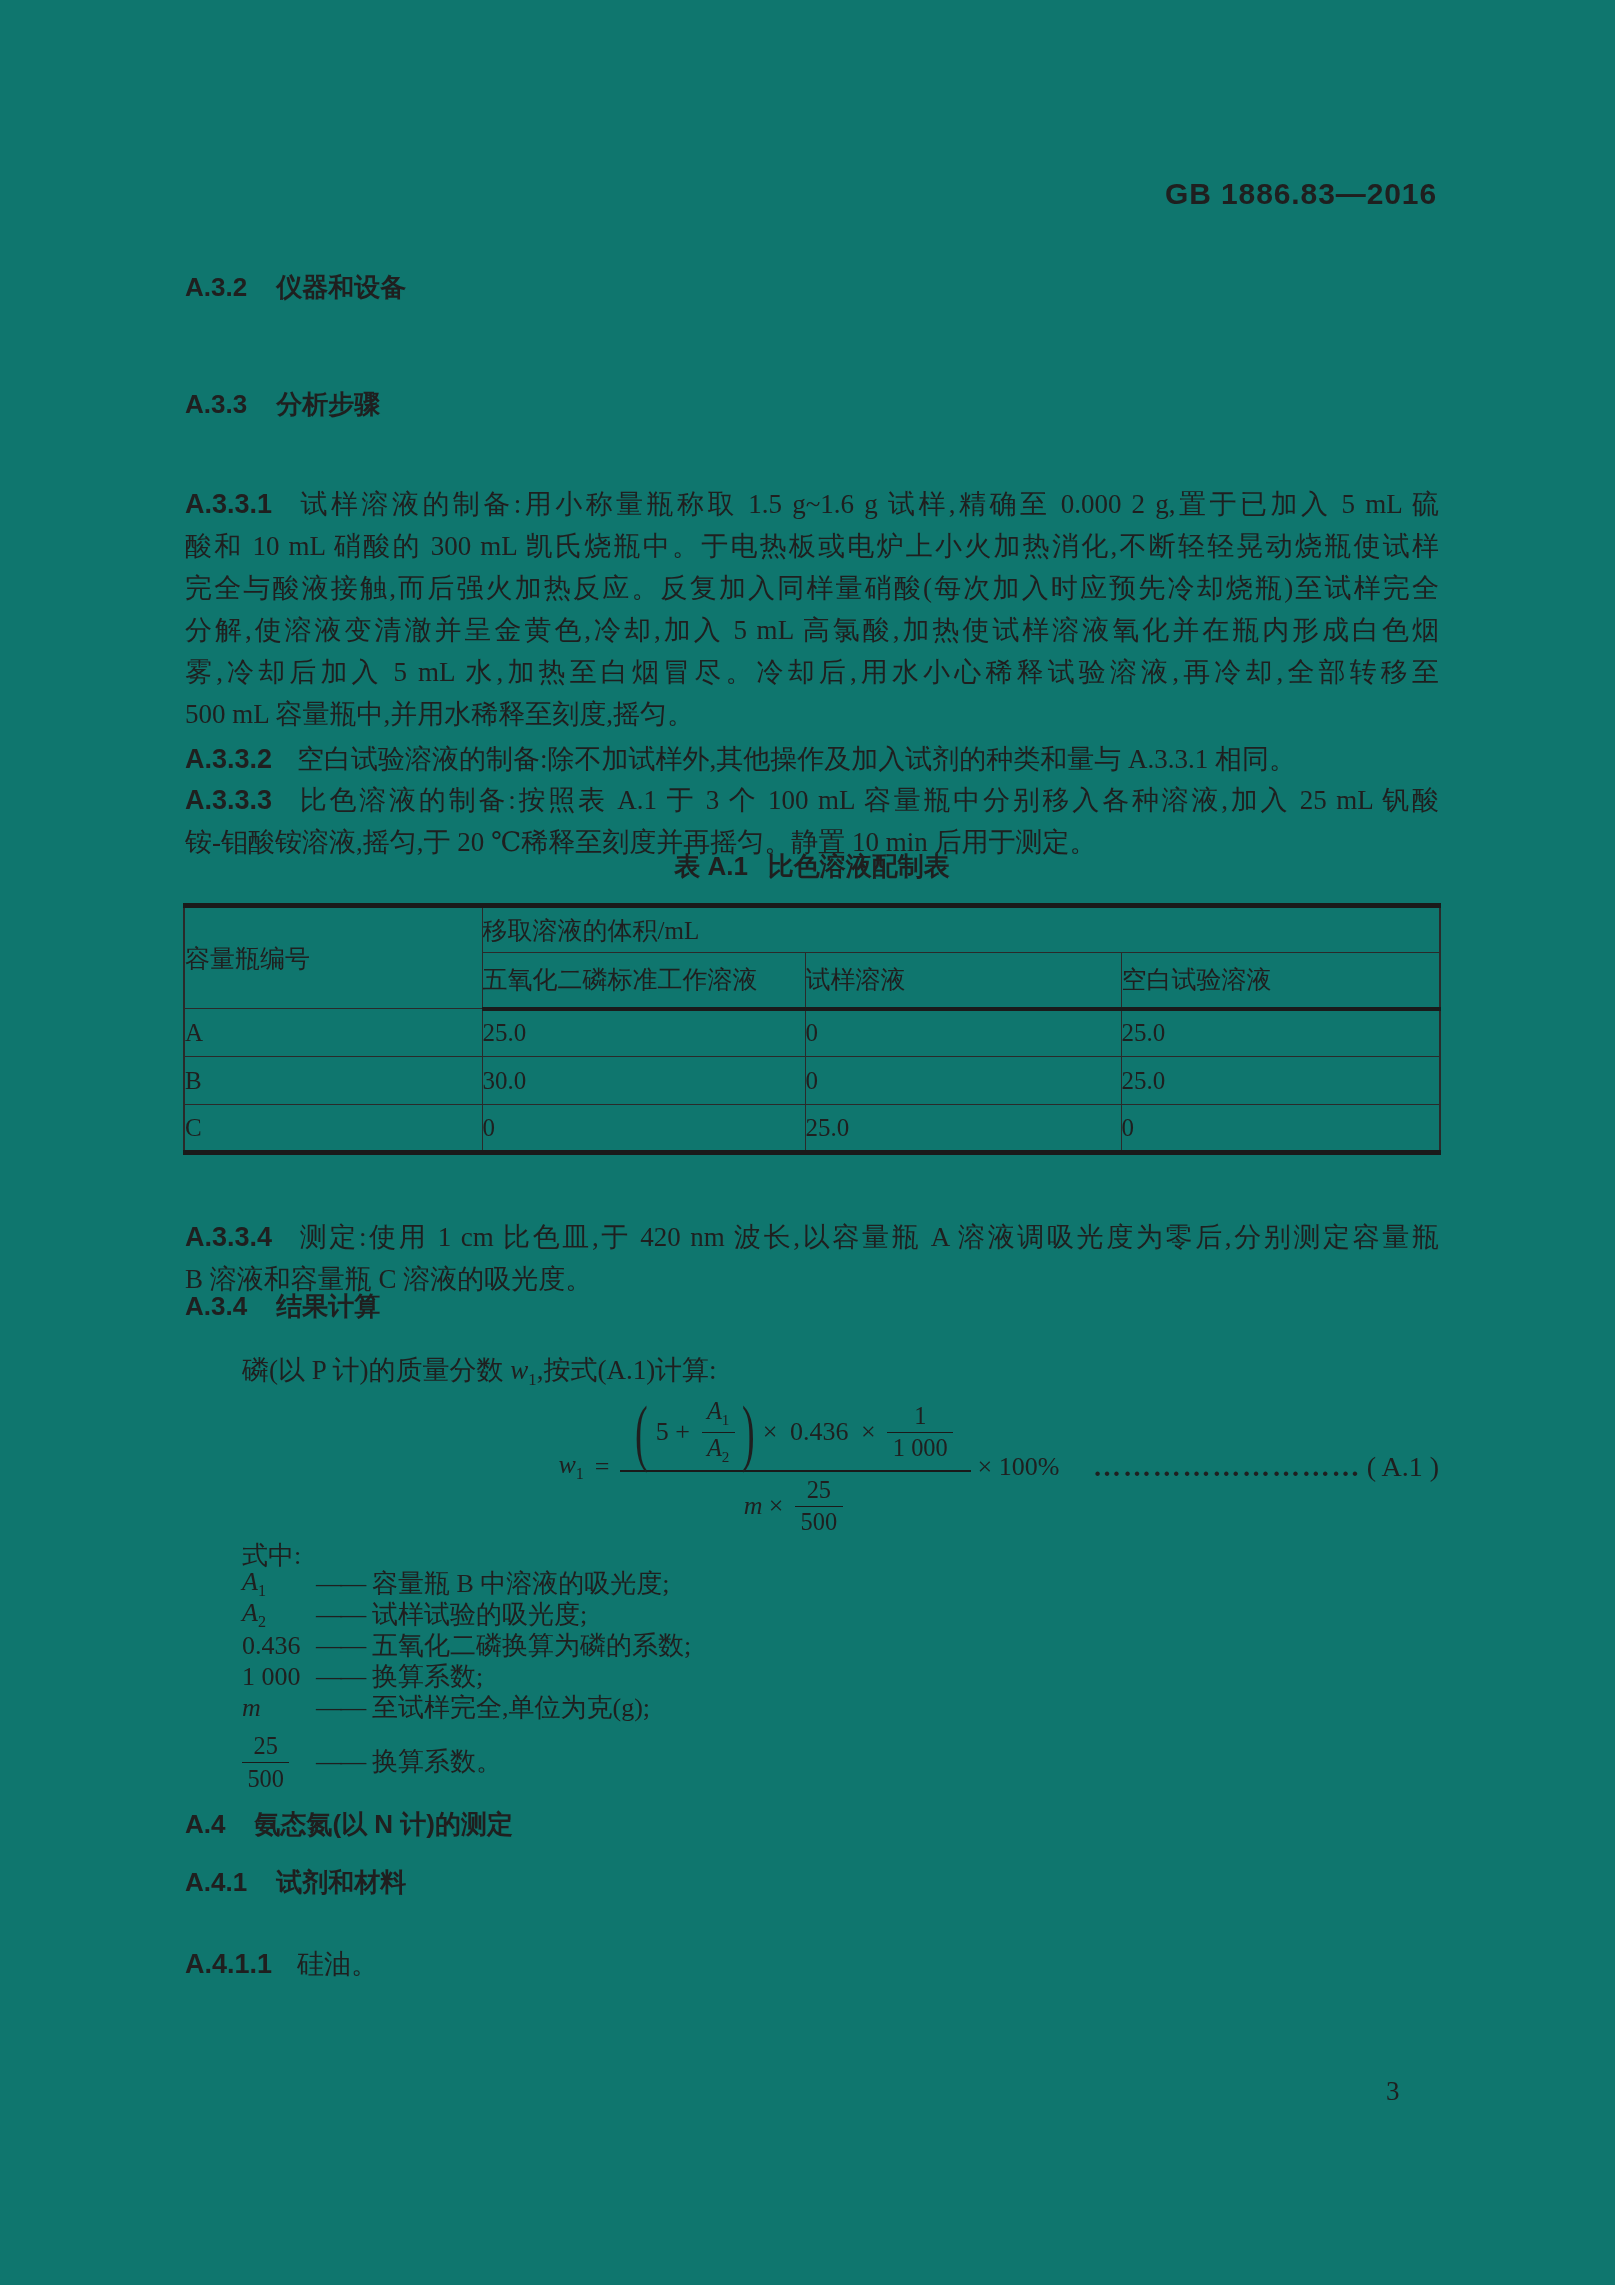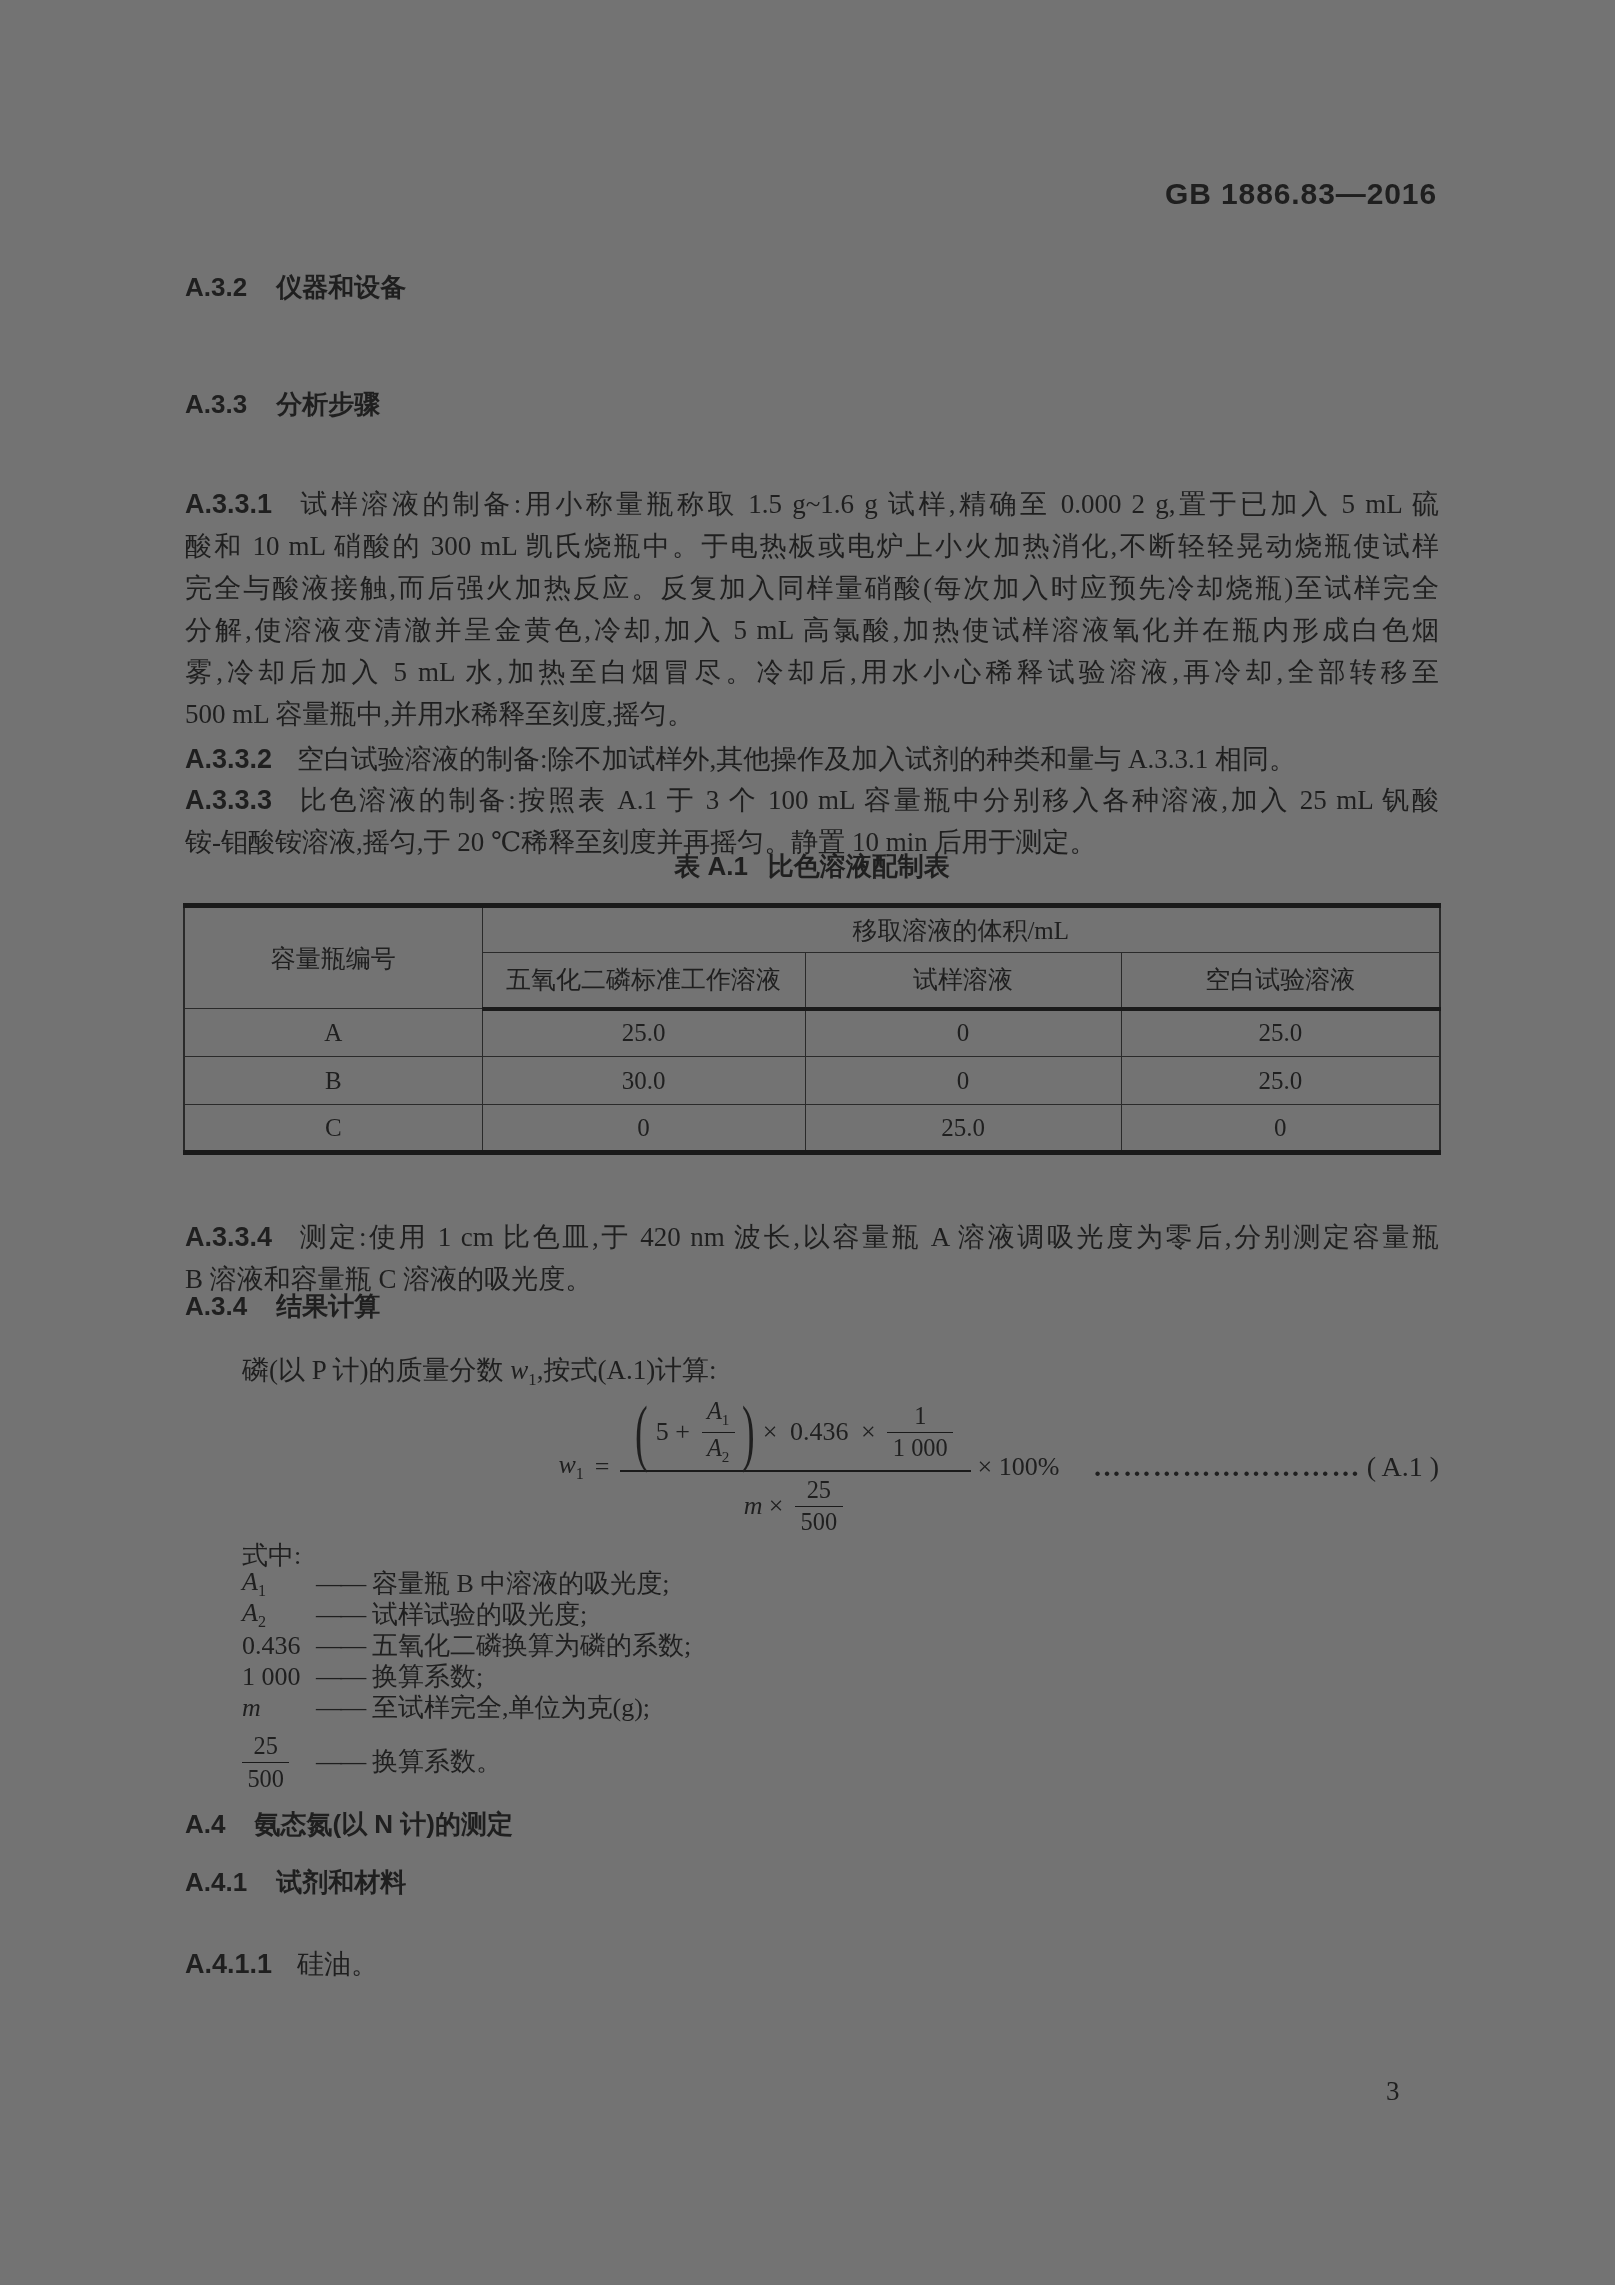--- a/index.html
+++ b/index.html
@@ -1,17 +1,17 @@
 <!DOCTYPE html>
 <html style="font-size:14.5px"><head>
 <meta charset="utf-8">
 <style>
   html,body{margin:0;padding:0;background:#ffffff;}
   .page{
-    position:relative;width:1616px;height:2285px;background:#737373;
+    position:relative;width:1616px;height:2285px;background:#0f766e;
     color:#1f1f1f;font-family:"Liberation Serif","DejaVu Serif",serif;
     overflow:hidden;
   }
   .abs{position:absolute;}
   
   .std-no{
     top:177px;right:179px;font-size:30px;font-weight:700;
     font-family:"Liberation Sans","DejaVu Sans",sans-serif;letter-spacing:0.9px;
   }
   
@@ -36,21 +36,21 @@
   }
   .tbl-title .t-label{margin-right:20px;}
   table.dtable{
     position:absolute;top:903px;left:183px;width:1256px;
     border-collapse:collapse;table-layout:fixed;
     font-size:25px;color:#1f1f1f;
     border-top:5.4px solid #1a1a1a;border-bottom:5.4px solid #1a1a1a;
     border-left:2.7px solid #2a2a2a;border-right:2.7px solid #2a2a2a;
   }
   table.dtable td{
-    border:1.8px solid #2a2a2a;text-align:center;vertical-align:middle;
+    border:1.8px solid #2a2a2a;vertical-align:middle;
     padding:0;overflow:hidden;margin-left:16px;
   }
   tr.hdr2 td{border-bottom:4.5px solid #1a1a1a;}
   td.rowspan-cell{border-bottom:4.5px solid #1a1a1a;}
   
   .intro{top:1352px;}
   .intro i{font-family:"Liberation Serif",serif;}
   .formula-area{top:1398px;left:185px;width:1254px;height:138px;}
   .formula-main{
     position:absolute;left:0;top:0;width:100%;height:100%;

